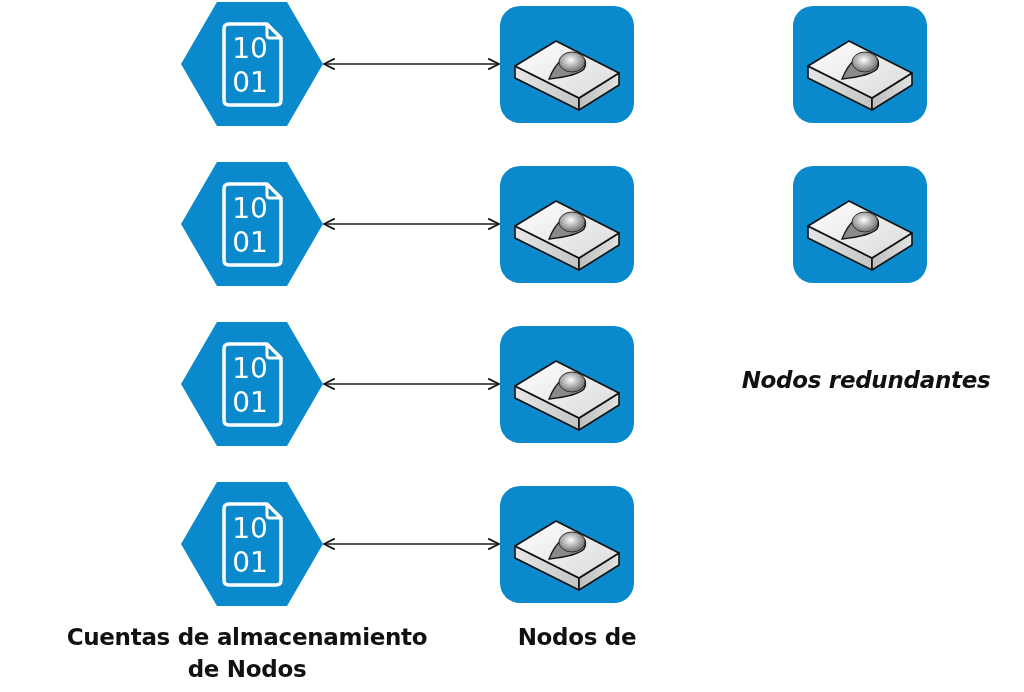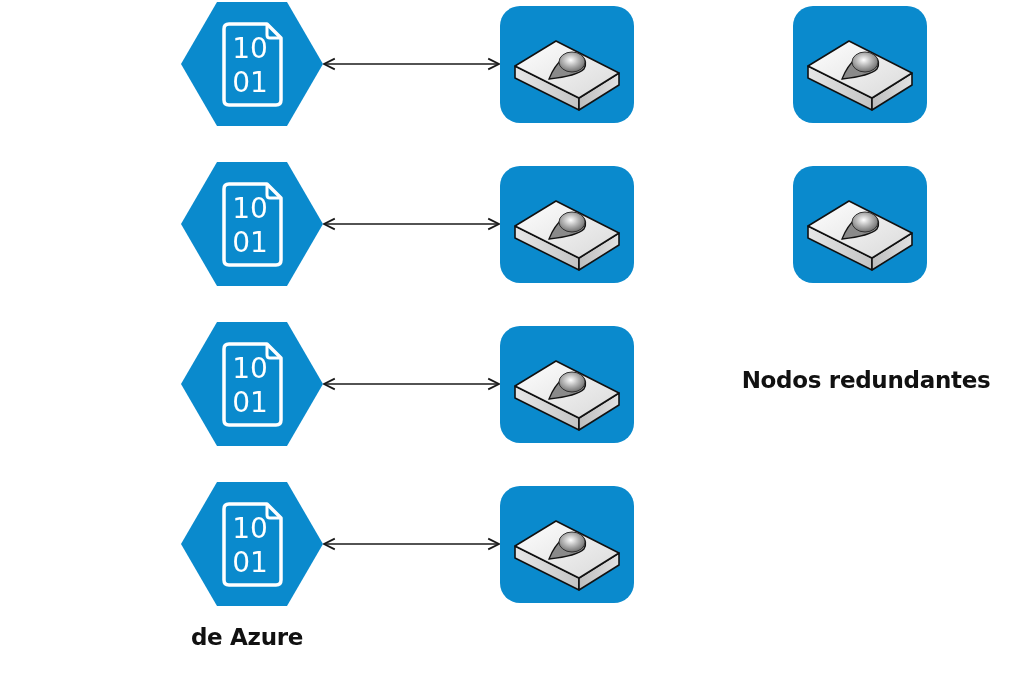--- a/index.html
+++ b/index.html
@@ -142,19 +142,21 @@
     </svg>
     <svg class="abs arrow" width="180" height="14" style="left: 322px; top: 377px;">
       <line x1="2" y1="7" x2="177" y2="7" stroke="#1a1a1a" stroke-width="1.5" marker-start="url(#arrowhead)" marker-end="url(#arrowhead)"></line>
     </svg>
     <svg class="abs arrow" width="180" height="14" style="left: 322px; top: 537px;">
       <line x1="2" y1="7" x2="177" y2="7" stroke="#1a1a1a" stroke-width="1.5" marker-start="url(#arrowhead)" marker-end="url(#arrowhead)"></line>
     </svg>
   </div>
 
 <div class="abs label" style="left:54px; top:621px; width:386px;">
-  <div>de Azure</div>
+  <div>Cuentas de almacenamiento</div>
+  <div>de Nodos</div>
 </div>
 
 <div class="abs label" style="left:432px; top:621px; width:290px;">
+  <div>Nodos de</div>
 </div>
 
-<div class="abs label" style="left:730px; top:364px; width:272px;">Nodos redundantes</div>
+<div class="abs label" style="left:730px; top:364px; width:272px;font-style:italic;">Nodos redundantes</div>
 
 </body></html>

